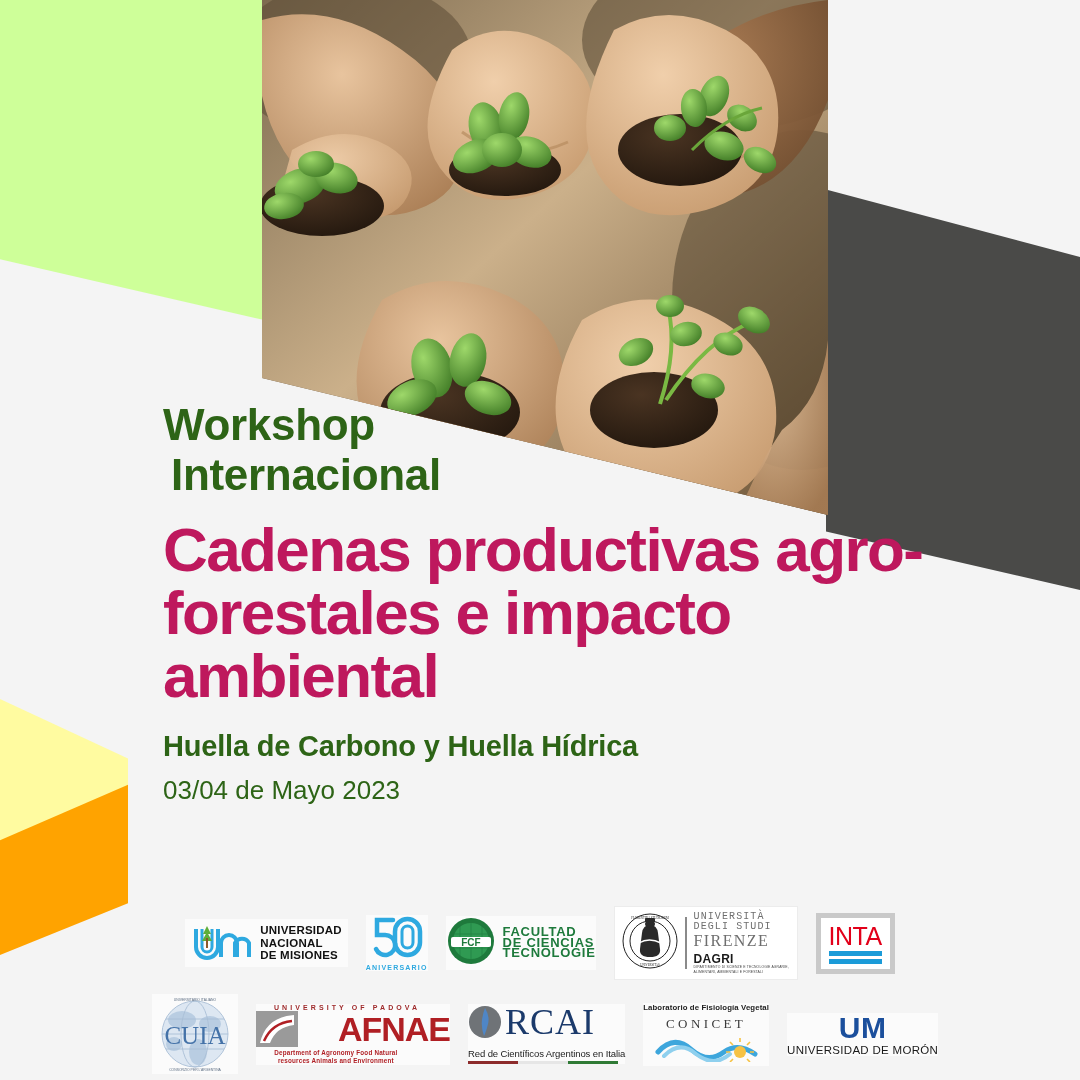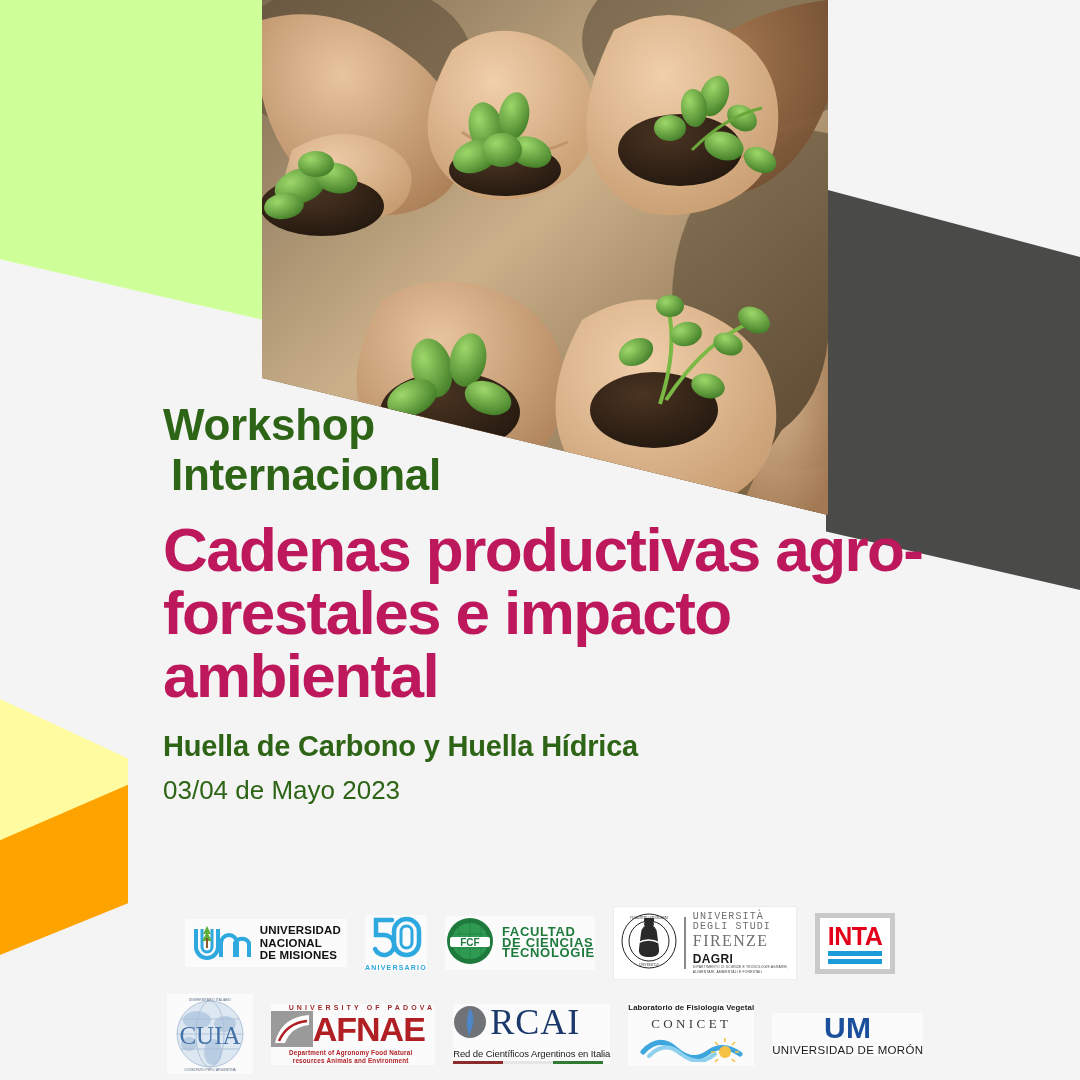--- a/index.html
+++ b/index.html
@@ -113,31 +113,31 @@
   .fir-sep { width:2px; height:52px; background:#8A8A8A; }
   .fir-txt { line-height:1.05; }
   .fir-l1, .fir-l2 { font-size:10px; color:#6E6E6E; letter-spacing:1.1px; font-family:Liberation Mono, monospace; }
   .fir-l3 { font-size:16px; color:#6E6E6E; letter-spacing:1.4px; font-family:"Liberation Serif", serif; }
   .fir-dagri { font-size:12px; font-weight:700; color:#1A1A1A; letter-spacing:0.3px; margin-top:3px; }
   .fir-sub { font-size:3.4px; color:#444; line-height:4.4px; letter-spacing:0.15px; max-width:96px; }
 
   
   .l-inta { background:#C9C9C9; padding:5px; }
   .inta-in { background:#fff; padding:5px 8px; }
-  .inta-word { font-size:25px; font-weight:700; color:#E2001A; letter-spacing:-0.5px; line-height:26px; font-family:"Liberation Sans", sans-serif; }
+  .inta-word { font-size:25px; font-weight:400; color:#E2001A; letter-spacing:-0.5px; line-height:26px; font-family:"Liberation Sans", sans-serif; }
   .inta-bar { height:5px; background:#1B9BD8; margin-top:2.5px; }
 
   
   .l-cuia { width:86px; height:80px; }
 
   
   .l-afnae { flex-direction:column; align-items:flex-start; }
   .afn-top { font-size:7px; color:#9E2A2B; letter-spacing:3.1px; font-weight:700; margin-left:18px; }
   .afn-mid { display:flex; align-items:center; }
-  .afn-word { font-size:34px; font-weight:800; color:#B01F24; letter-spacing:-1px; line-height:34px; }
+  .afn-word { font-size:34px; font-weight:800; color:#B01F24; letter-spacing:-1px; line-height:34px;padding-left:40px; }
   .afn-sub { font-size:6.3px; color:#B01F24; font-weight:700; line-height:8px; letter-spacing:0.2px; text-align:center; width:160px; margin-top:2px; }
 
   
   .l-rcai { flex-direction:column; align-items:flex-start; }
   .rcai-mid { display:flex; align-items:center; gap:3px; }
   .rcai-word { font-size:36px; color:#1B3A6B; letter-spacing:1px; line-height:36px; font-family:"Liberation Serif", serif; }
   .rcai-sub { font-size:9.5px; color:#1A1A1A; margin-top:8px; letter-spacing:-0.1px; }
   .rcai-tri { display:flex; width:150px; height:3px; margin-top:2px; }
   .rcai-tri i { flex:1; display:block; }
 

